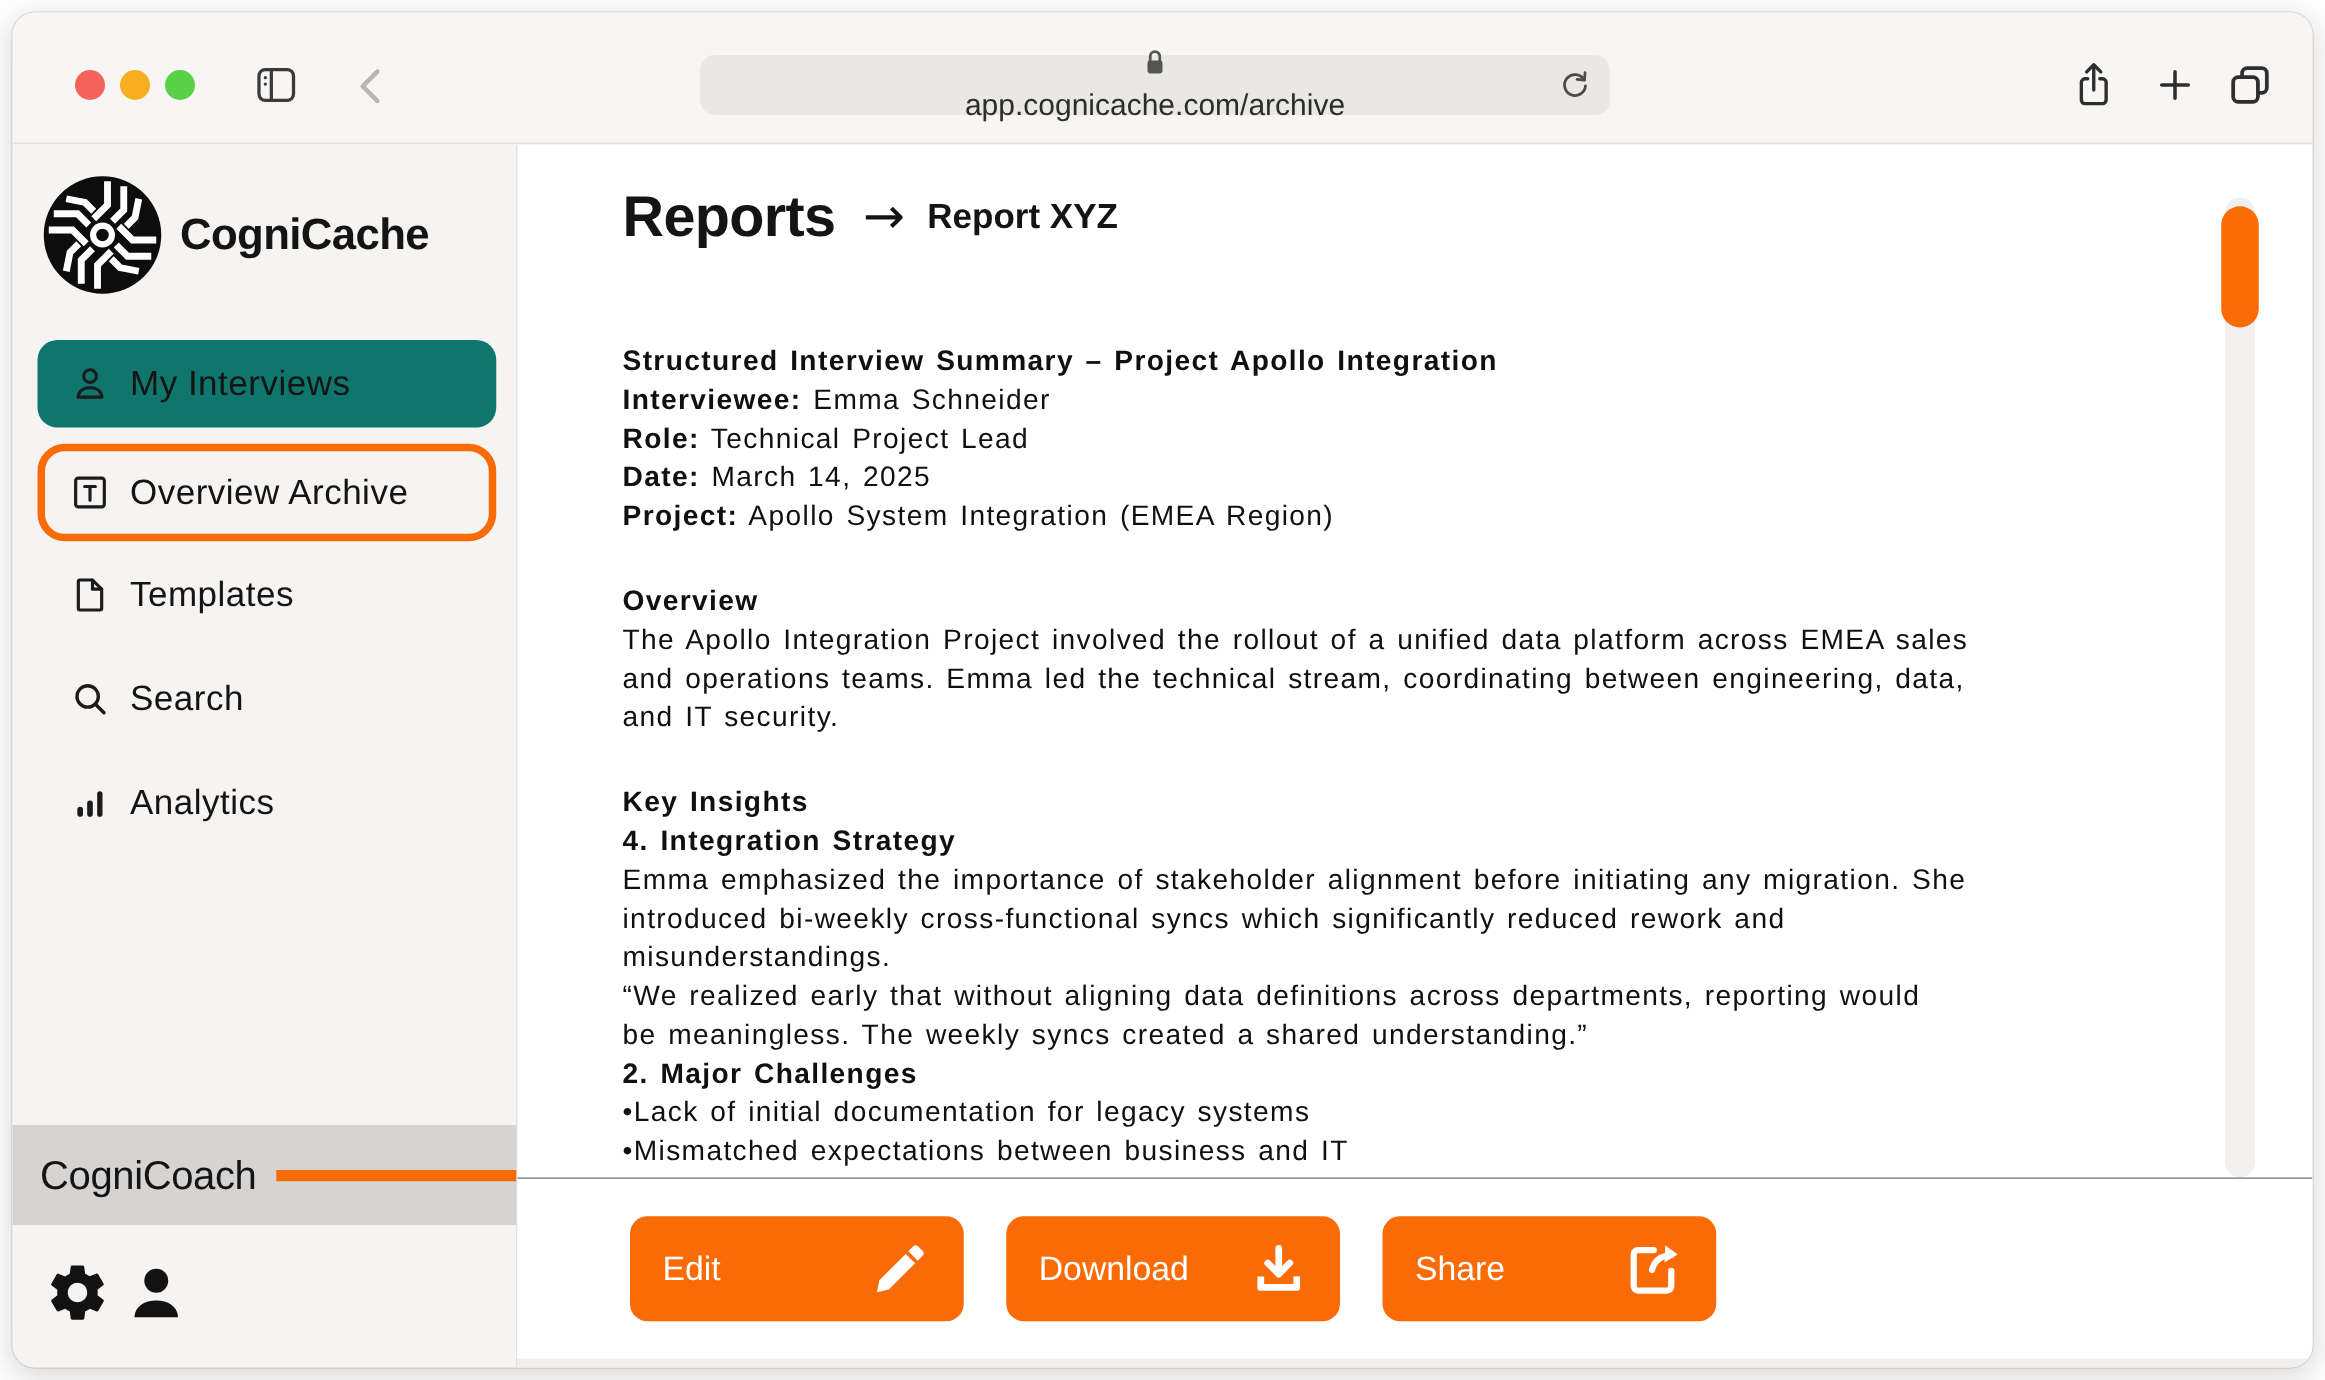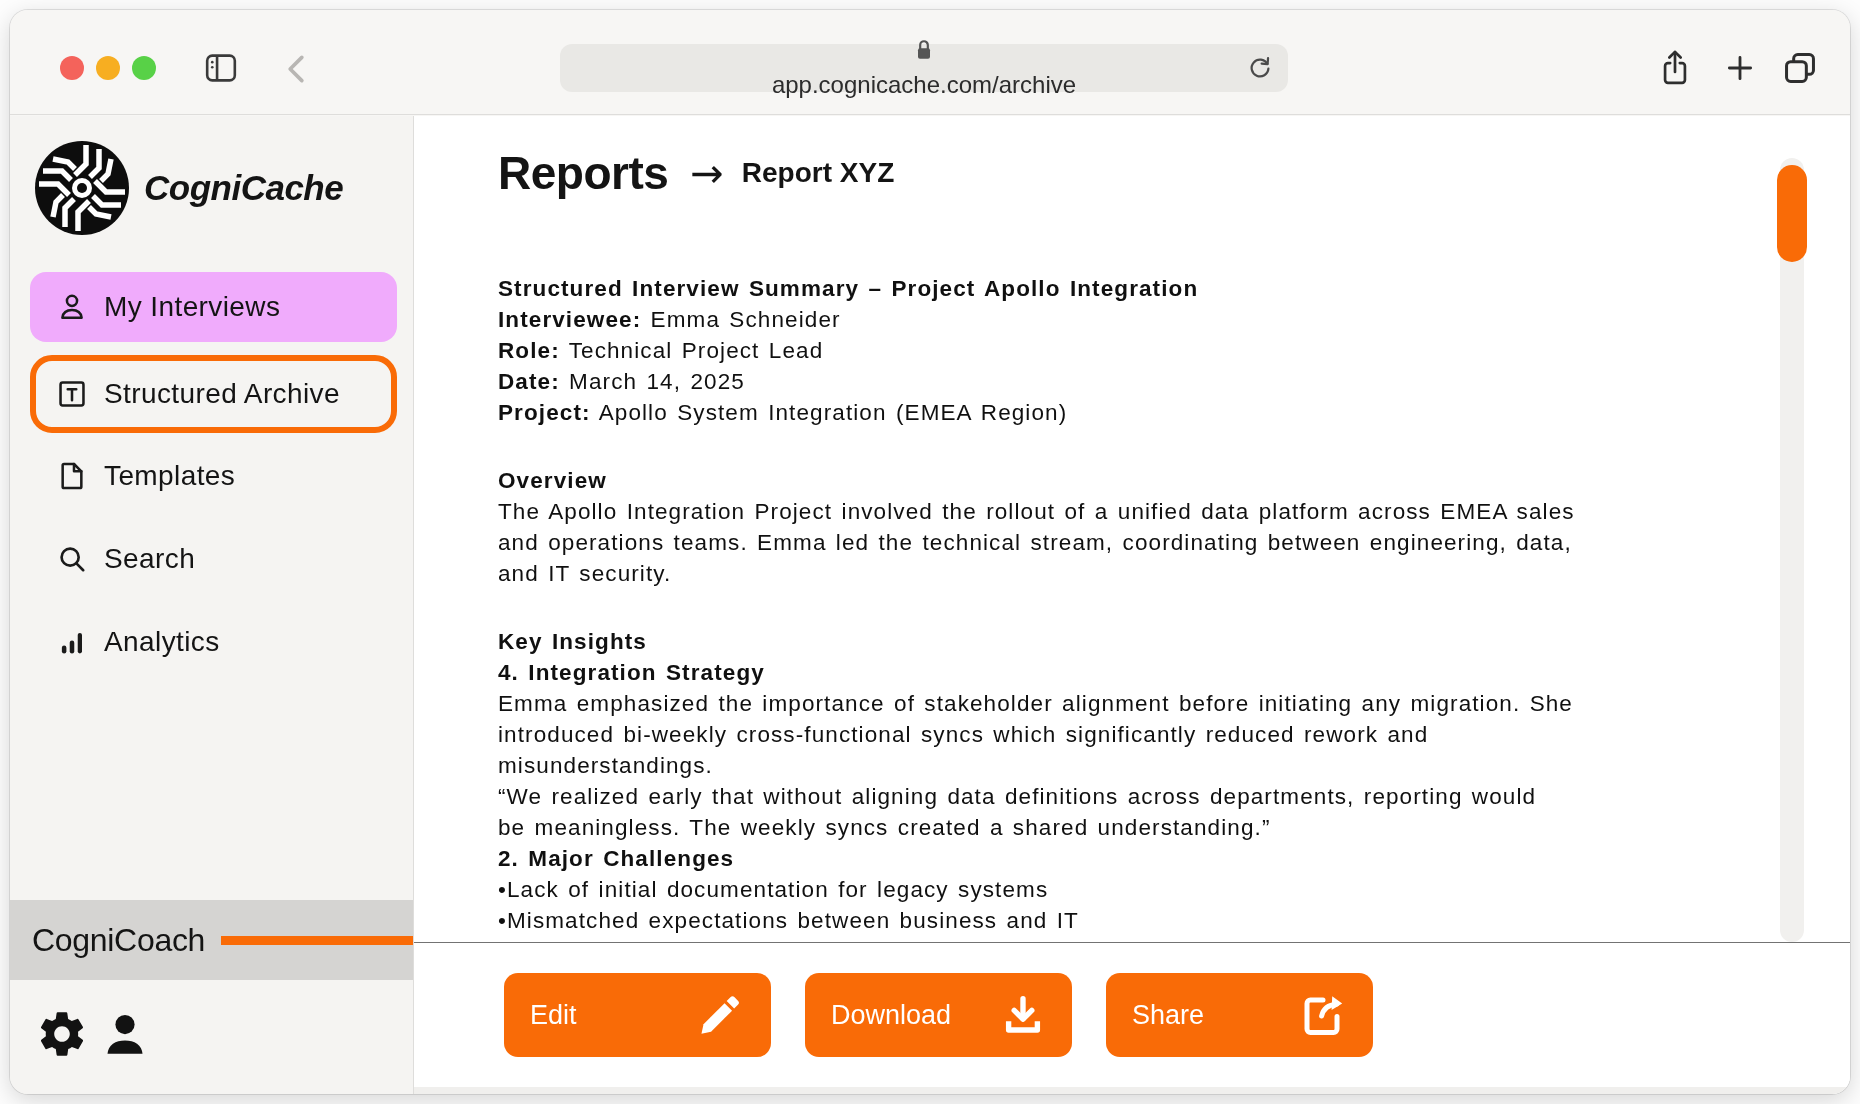--- a/index.html
+++ b/index.html
@@ -39,26 +39,26 @@
   .tb-tabs{left:1770px;top:38px;width:40px;height:40px;}
 
   
   .body-row{position:absolute;left:0;top:106px;right:0;bottom:0;display:flex;}
 
   
   .sidebar{position:relative;width:404px;flex:0 0 404px;background:var(--sidebar-bg);
     border-right:1px solid var(--line);}
   .brand{position:absolute;left:22px;top:22px;display:flex;align-items:center;gap:12px;}
   .brand-logo{width:100px;height:100px;}
-  .brand-name{font-size:35px;font-weight:700;letter-spacing:-.5px;font-style:italic;}
+  .brand-name{font-size:35px;font-weight:700;letter-spacing:-.5px;}
   .menu{position:absolute;left:20px;right:16px;top:156px;}
   .menu-item{height:70px;margin-bottom:13px;display:flex;align-items:center;gap:16px;
     padding-left:26px;border-radius:16px;font-size:28px;letter-spacing:.4px;cursor:default;}
   .menu-item .mi-icon{width:32px;height:32px;flex:0 0 32px;display:flex;align-items:center;}
-  .menu-item.first{background:#f0abfc;}
+  .menu-item.first{background:#0f766e;}
   .menu-item.active{height:78px;border:6px solid var(--accent);border-radius:22px;
     padding-left:20px;margin-bottom:8px;background:var(--sidebar-bg);}
   .coach-band{position:absolute;left:0;right:0;top:784px;height:80px;background:var(--coach-band-bg);
     display:flex;align-items:center;padding-left:22px;}
   .coach-name{font-size:32px;font-weight:400;letter-spacing:-.3px;}
   .coach-line{flex:1;height:9px;background:var(--accent);margin-left:16px;}
   .coach-icons{position:absolute;left:26px;top:892px;display:flex;gap:12px;align-items:flex-end;}
   .coach-icons svg{display:block;}
 
   
@@ -188,21 +188,21 @@
             <span>My Interviews</span>
           </div>
 
           <div class="menu-item active">
             <span class="mi-icon">
               <svg width="32" height="32" viewBox="0 0 24 24" fill="none" stroke="#1b1b1b" stroke-width="1.9" stroke-linecap="round" stroke-linejoin="round">
                 <rect x="3.4" y="3.4" width="17.2" height="17.2" rx="1.6"></rect>
                 <path d="M8.8 8.4 h6.4 M12 8.4 v8.2"></path>
               </svg>
             </span>
-            <span>Structured Archive</span>
+            <span>Overview Archive</span>
           </div>
 
           <div class="menu-item">
             <span class="mi-icon">
               <svg width="32" height="32" viewBox="0 0 24 24" fill="none" stroke="#1b1b1b" stroke-width="1.9" stroke-linecap="round" stroke-linejoin="round">
                 <path d="M6 3 h7.5 L19 8.5 V20 a1 1 0 0 1 -1 1 H6 a1 1 0 0 1 -1 -1 V4 a1 1 0 0 1 1 -1 z"></path>
                 <path d="M13.5 3 v5.5 H19"></path>
               </svg>
             </span>
             <span>Templates</span>

